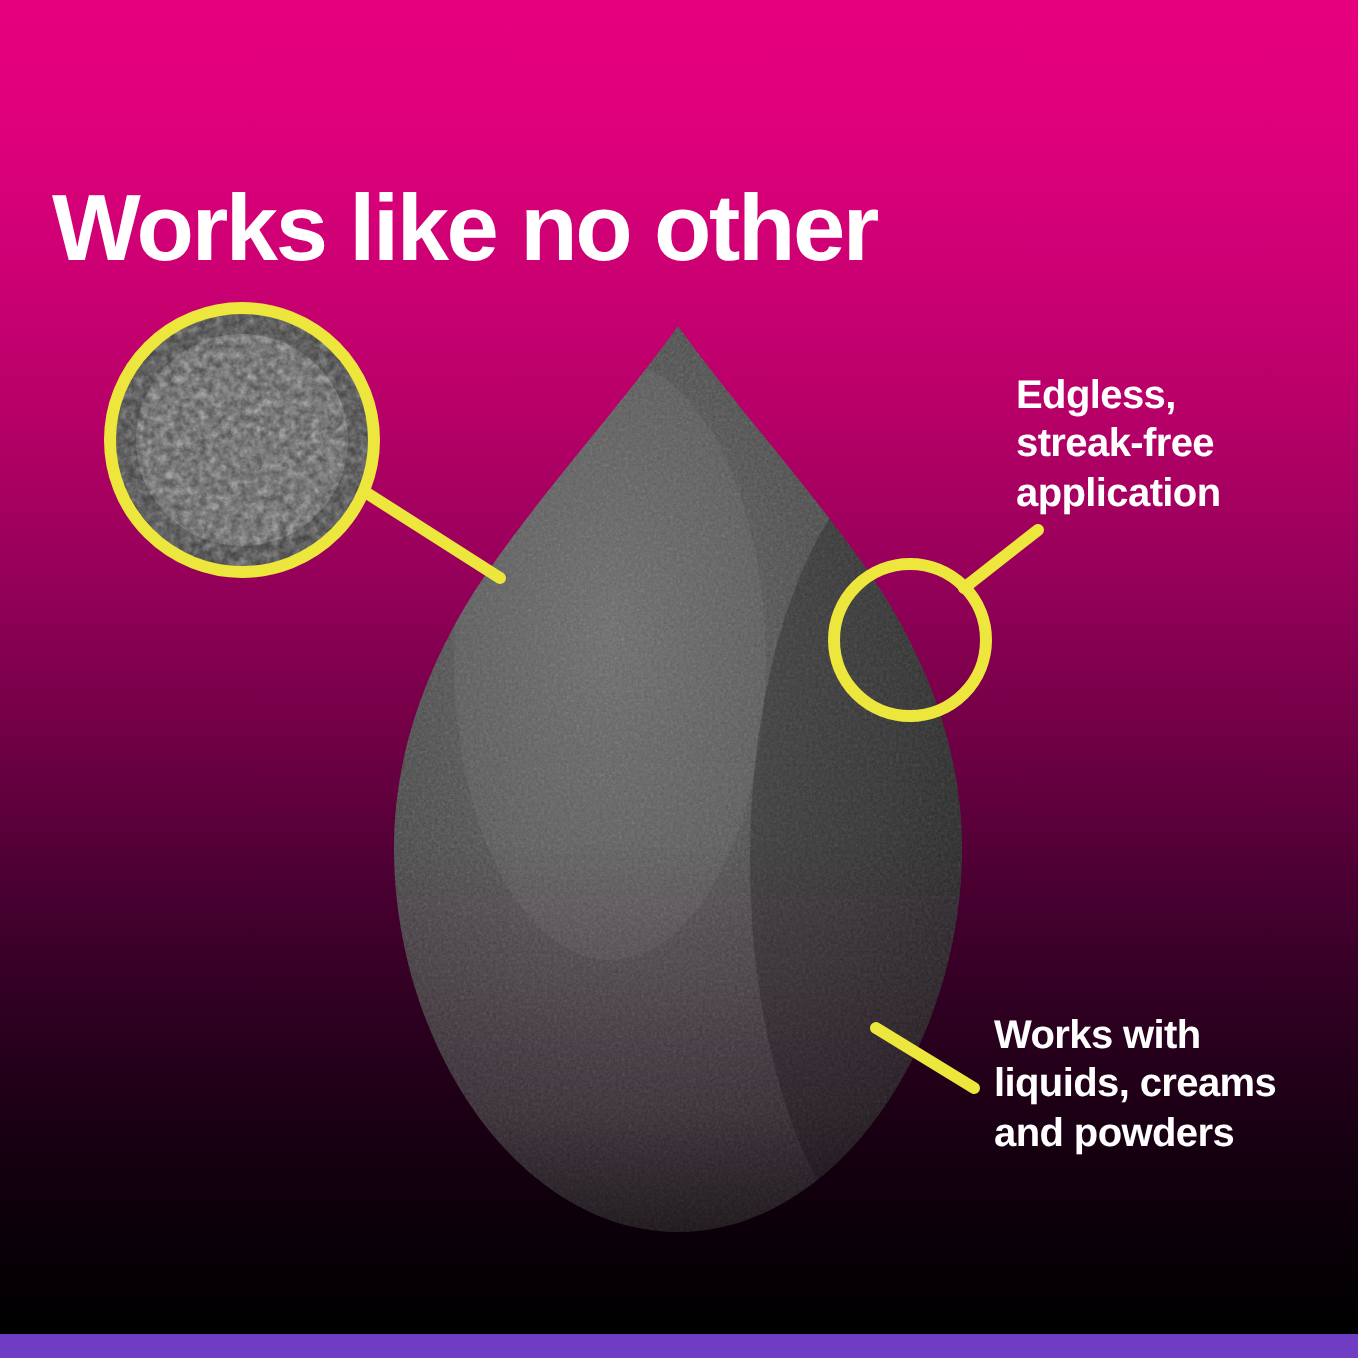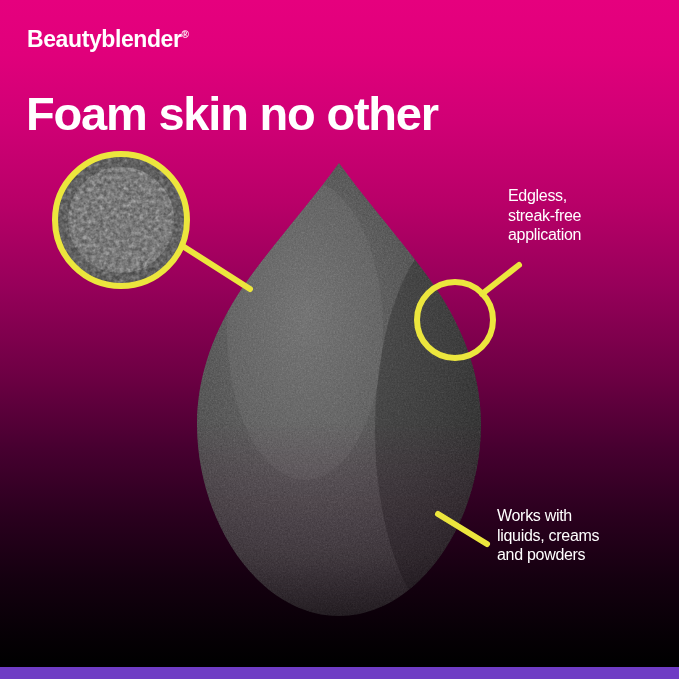--- a/index.html
+++ b/index.html
@@ -76,22 +76,22 @@
     left: 0;
     top: 0;
     width: 679px;
     height: 679px;
   }
 
   
   .callout {
     position: absolute;
     color: #ffffff;
-    font-weight: normal;
-    font-size: 16px;
+    font-weight: bold;
+    font-size: 20px;
     line-height: 1.22;
     letter-spacing: -0.3px;
     white-space: pre-line;
   }
   #callout-pore {
     left: 48px;
     top: 283px;
     width: 208px;
     text-align: center;
   }
@@ -208,23 +208,22 @@
         <circle cx="455" cy="320" r="38" fill="none" stroke="#ece63d" stroke-width="6"></circle>
         <path d="M 482 294 L 519 265" stroke="#ece63d" stroke-width="6" stroke-linecap="round" fill="none"></path>
       </g>
 
       <g>
         <path d="M 438 514 L 487 544" stroke="#ece63d" stroke-width="6" stroke-linecap="round" fill="none"></path>
       </g>
     </svg>
   </div>
 
-  <div id="brand"><span>Beautyblender</span><span class="reg">®</span></div>
-
-  <h1 id="headline">Foam skin no other</h1>
+
+  <h1 id="headline">Works like no other</h1>
 
 
   <div class="callout" id="callout-edgeless">Edgless,
 streak-free
 application</div>
 
   <div class="callout" id="callout-works">Works with
 liquids, creams
 and powders</div>
 

